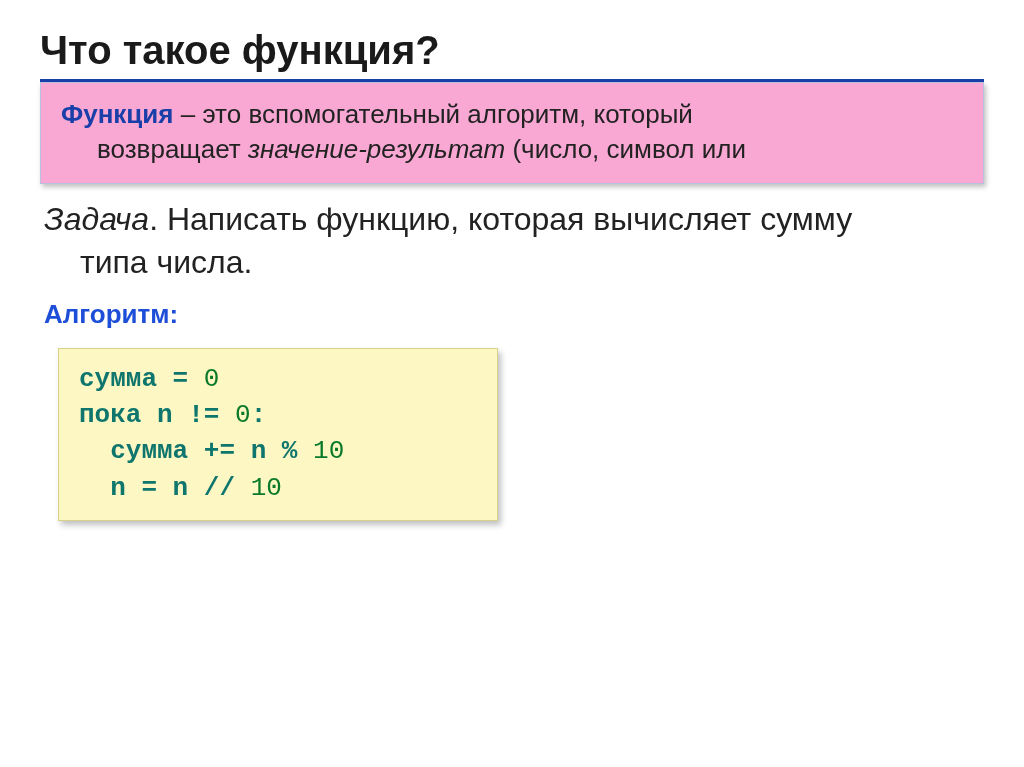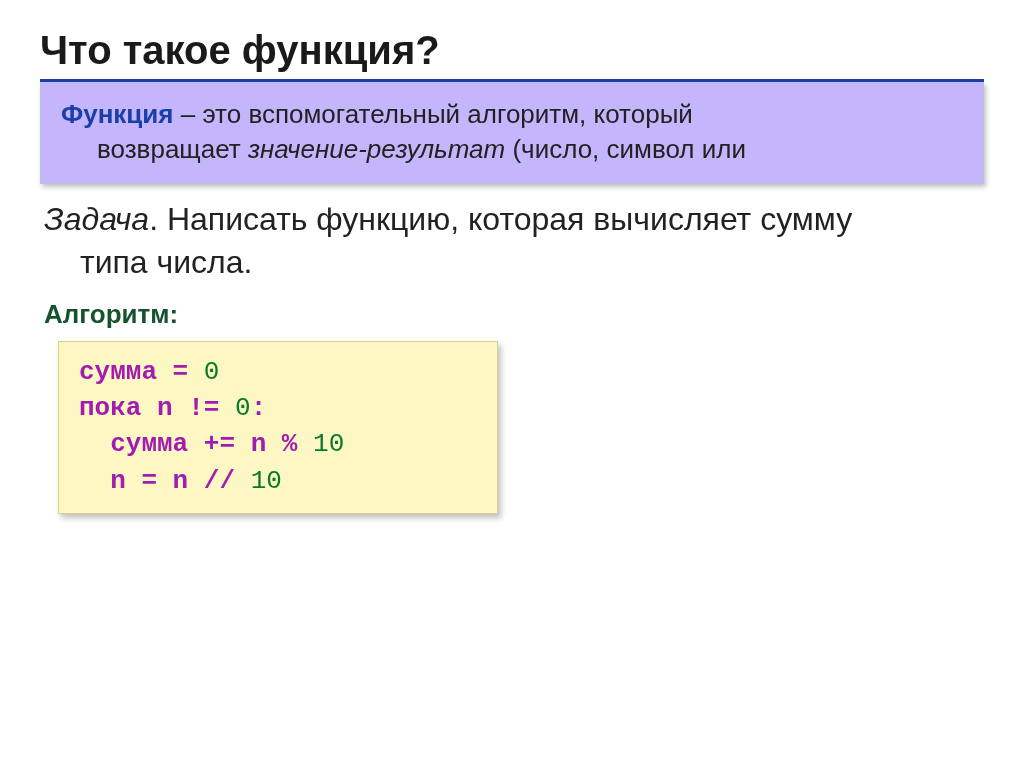--- a/index.html
+++ b/index.html
@@ -15,21 +15,21 @@
   }
   .title {
     font-size: 40px;
     font-weight: bold;
     color: #1a1a1a;
     padding-bottom: 6px;
     border-bottom: 3px solid #1a3fa8;
     margin-bottom: 0;
   }
   .def-box {
-    background: #c4b5fd;
+    background: #f9a8d4;
     border: 1px solid #b8c2e0;
     padding: 14px 20px 16px 20px;
     font-size: 26px;
     line-height: 1.35;
     color: #222;
     box-shadow: 2px 3px 5px rgba(0,0,0,0.25);
     margin-bottom: 14px;
   }
   .def-box .term {
     color: #1a3fa8;
@@ -52,37 +52,37 @@
   .task .ital {
     font-style: italic;
   }
   .task-indent {
     padding-left: 36px;
     display: block;
   }
   .algo-label {
     font-size: 26px;
     font-weight: bold;
-    color: #14532d;
+    color: #1d4ed8;
     padding: 0 4px;
-    margin-bottom: 11px;
+    margin-bottom: 18px;
   }
   .code-box {
     background: #fdf7c3;
     border: 1px solid #d9d08a;
     box-shadow: 3px 4px 6px rgba(0,0,0,0.25);
     font-family: "Courier New", Courier, monospace;
     font-size: 26px;
     line-height: 1.4;
     padding: 12px 20px 14px 20px;
     width: 440px;
     margin-left: 18px;
     white-space: pre;
   }
-  .kw { color: #a21caf; font-weight: bold; }
+  .kw { color: #0f766e; font-weight: bold; }
   .num { color: #0a7a2a; }
 </style>
 </head>
 <body>
 
 <div class="slide">
 
   <h1 class="title">Что такое функция?</h1>
 
   <div class="def-box">

